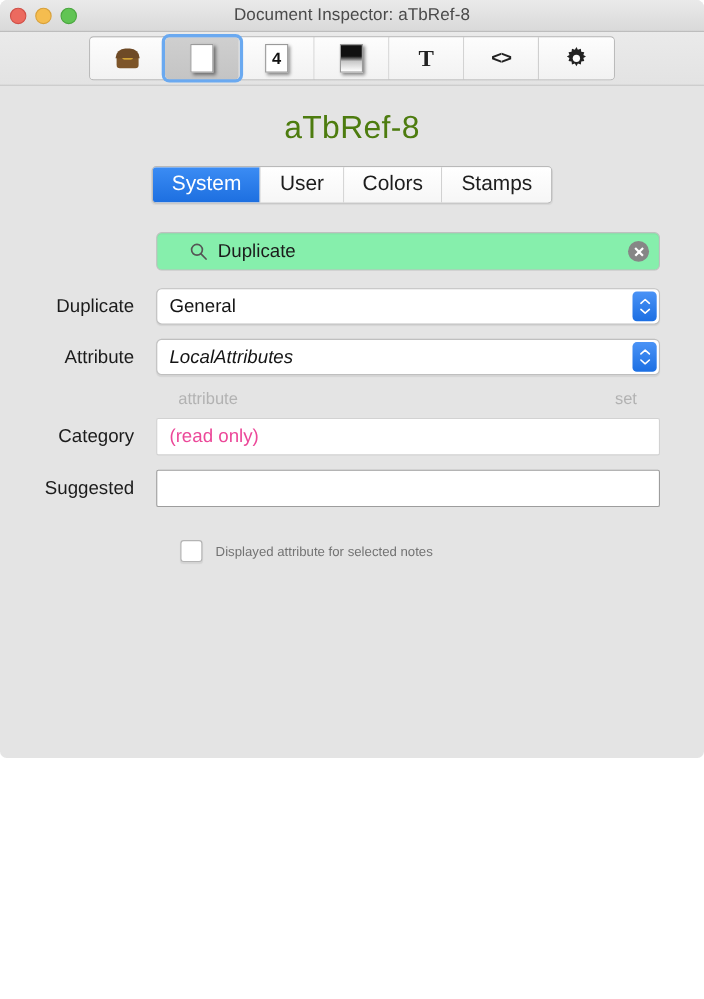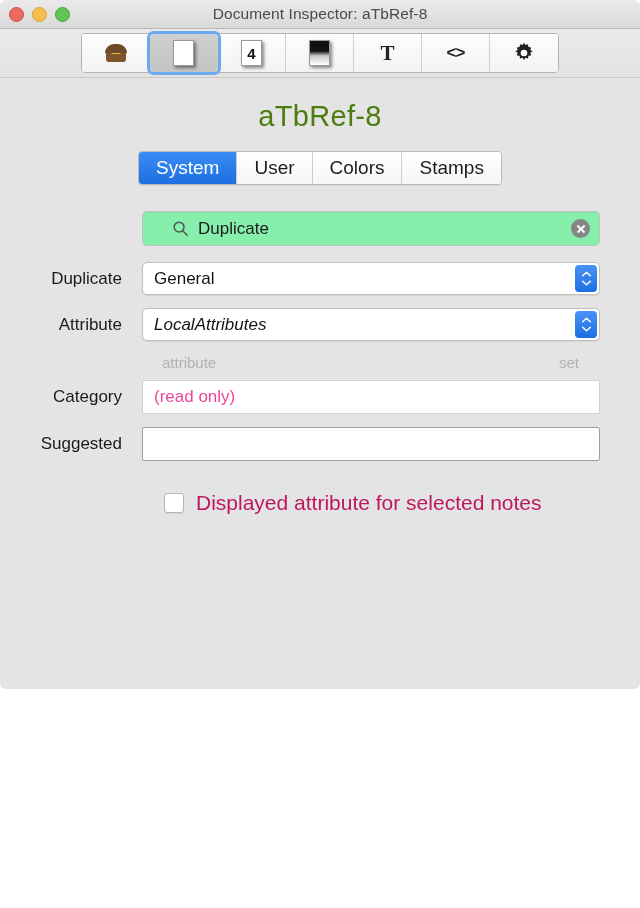--- a/index.html
+++ b/index.html
@@ -305,22 +305,22 @@
   .checkbox {
     width: 18px; height: 18px;
     background: #ffffff;
     border: 1px solid #b4b4b4;
     border-radius: 3px;
     box-shadow: 0 1px 1px rgba(0,0,0,0.07);
     flex: 0 0 auto;
   }
   .check-label {
     margin-left: 12px;
-    font-size: 21px;
-    color: #be185d;
+    font-size: 12px;
+    color: #737373;
   }
 </style>
 </head>
 <body>
 
 <div class="window">
 
   <div class="titlebar">
     <div class="traffic">
       <span class="light close"></span>

